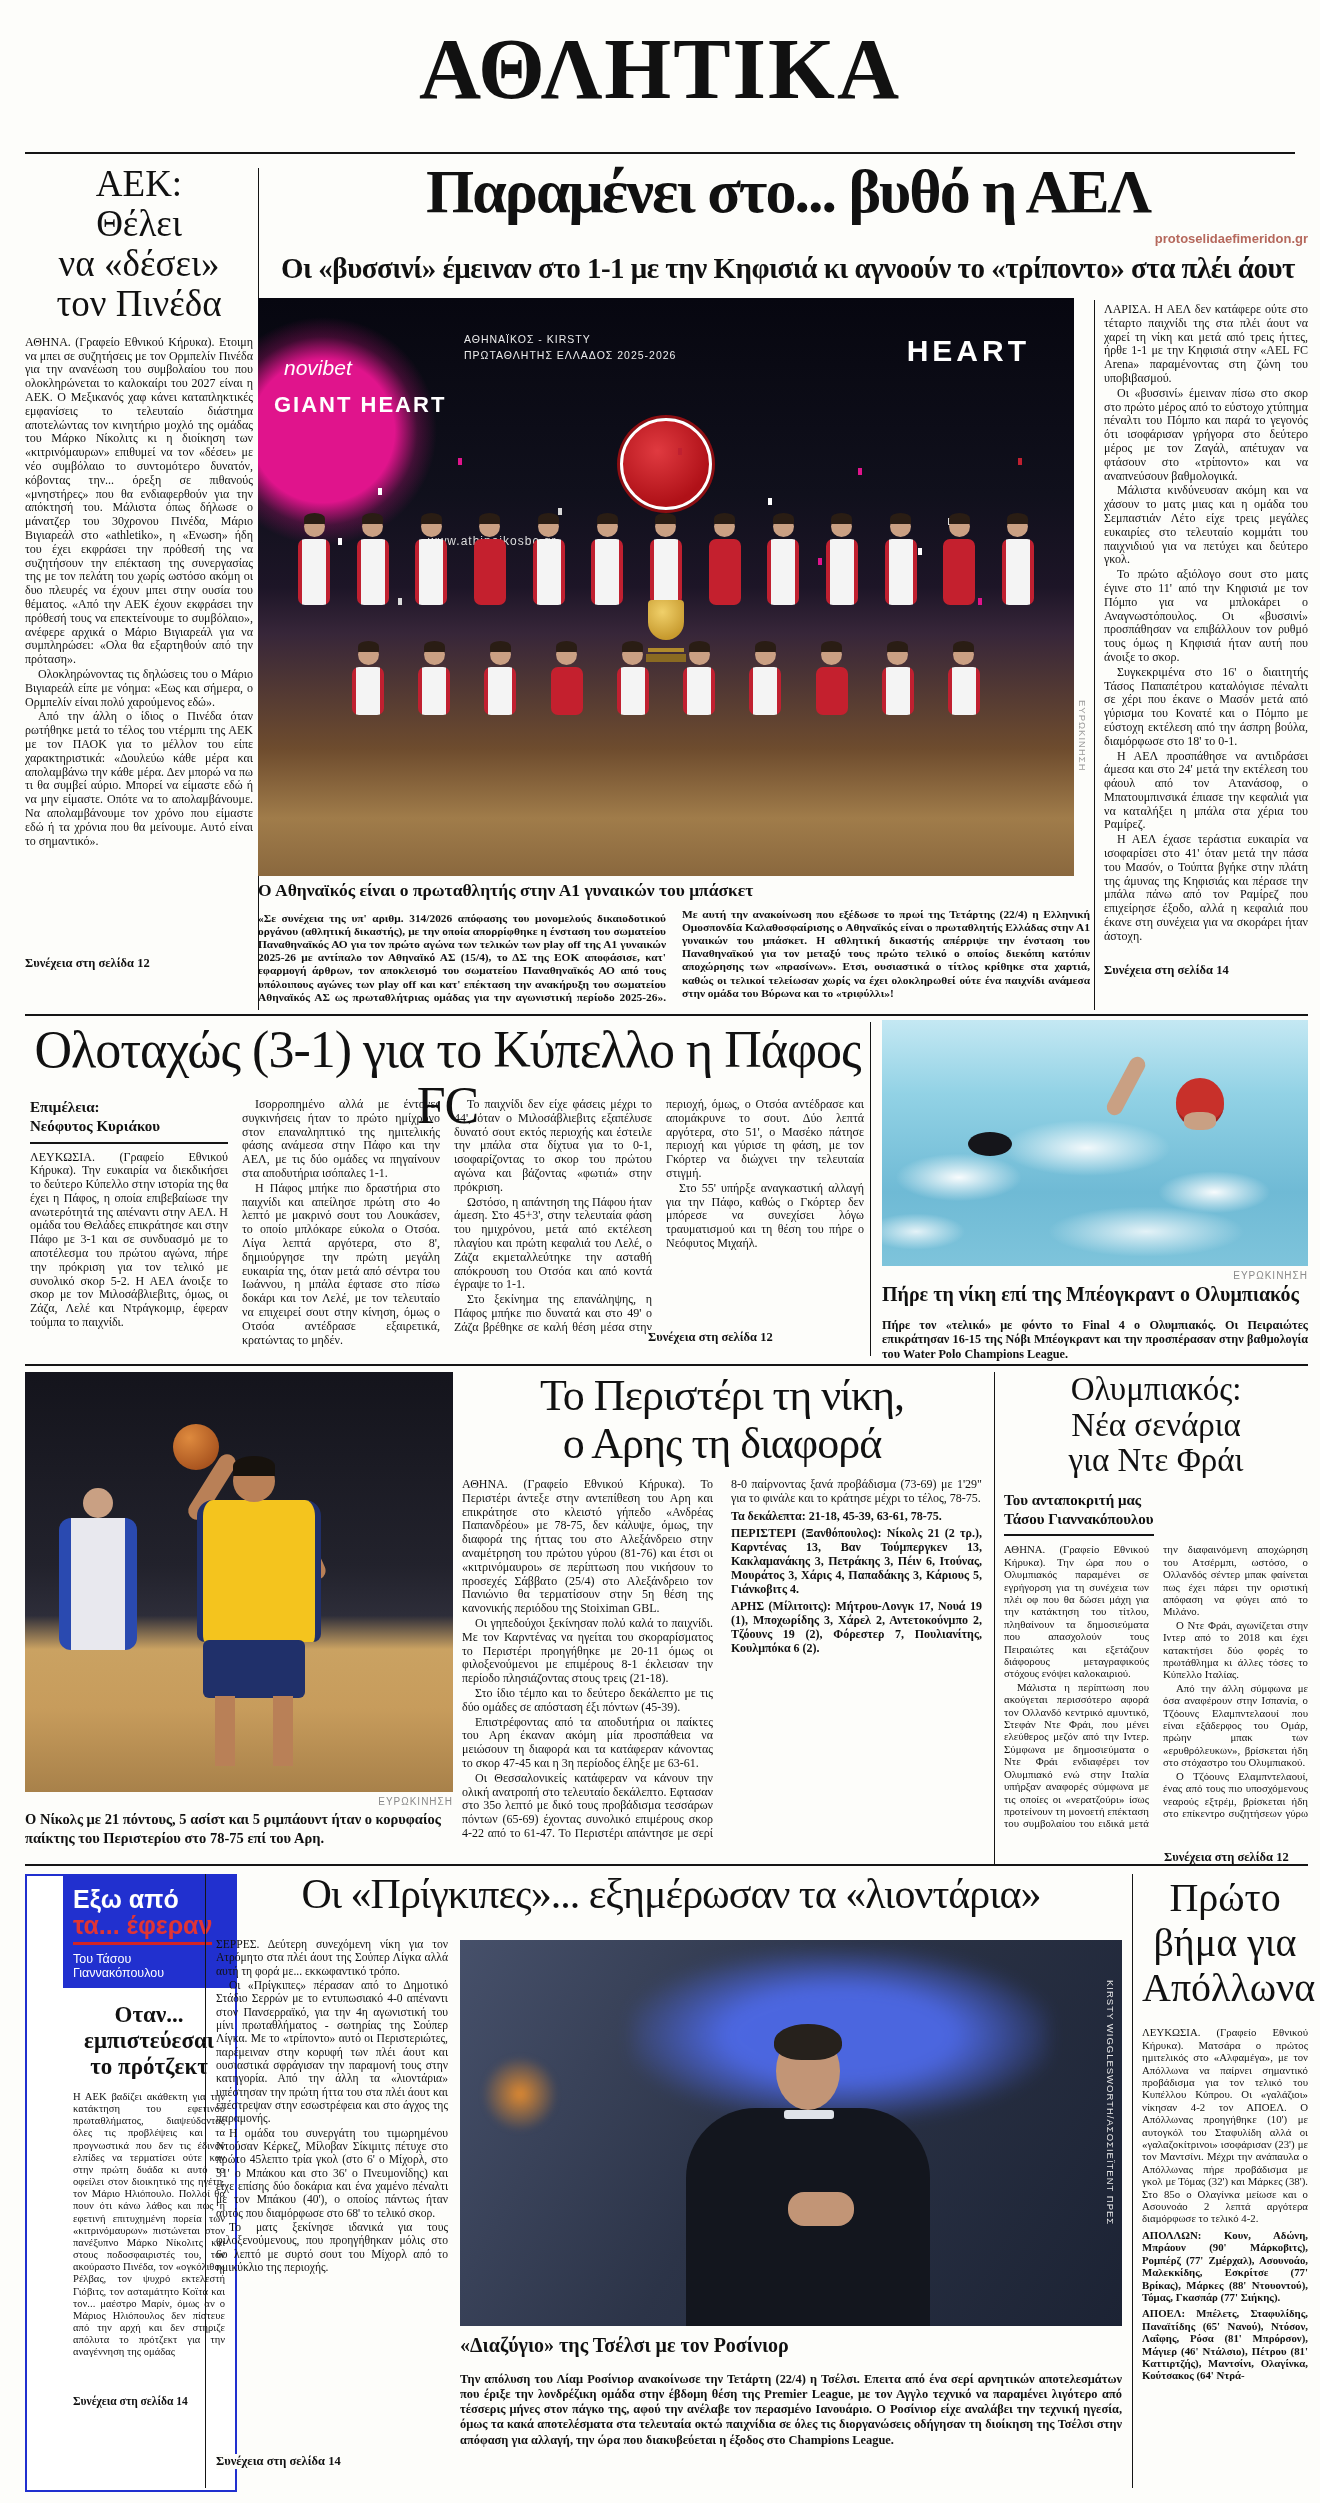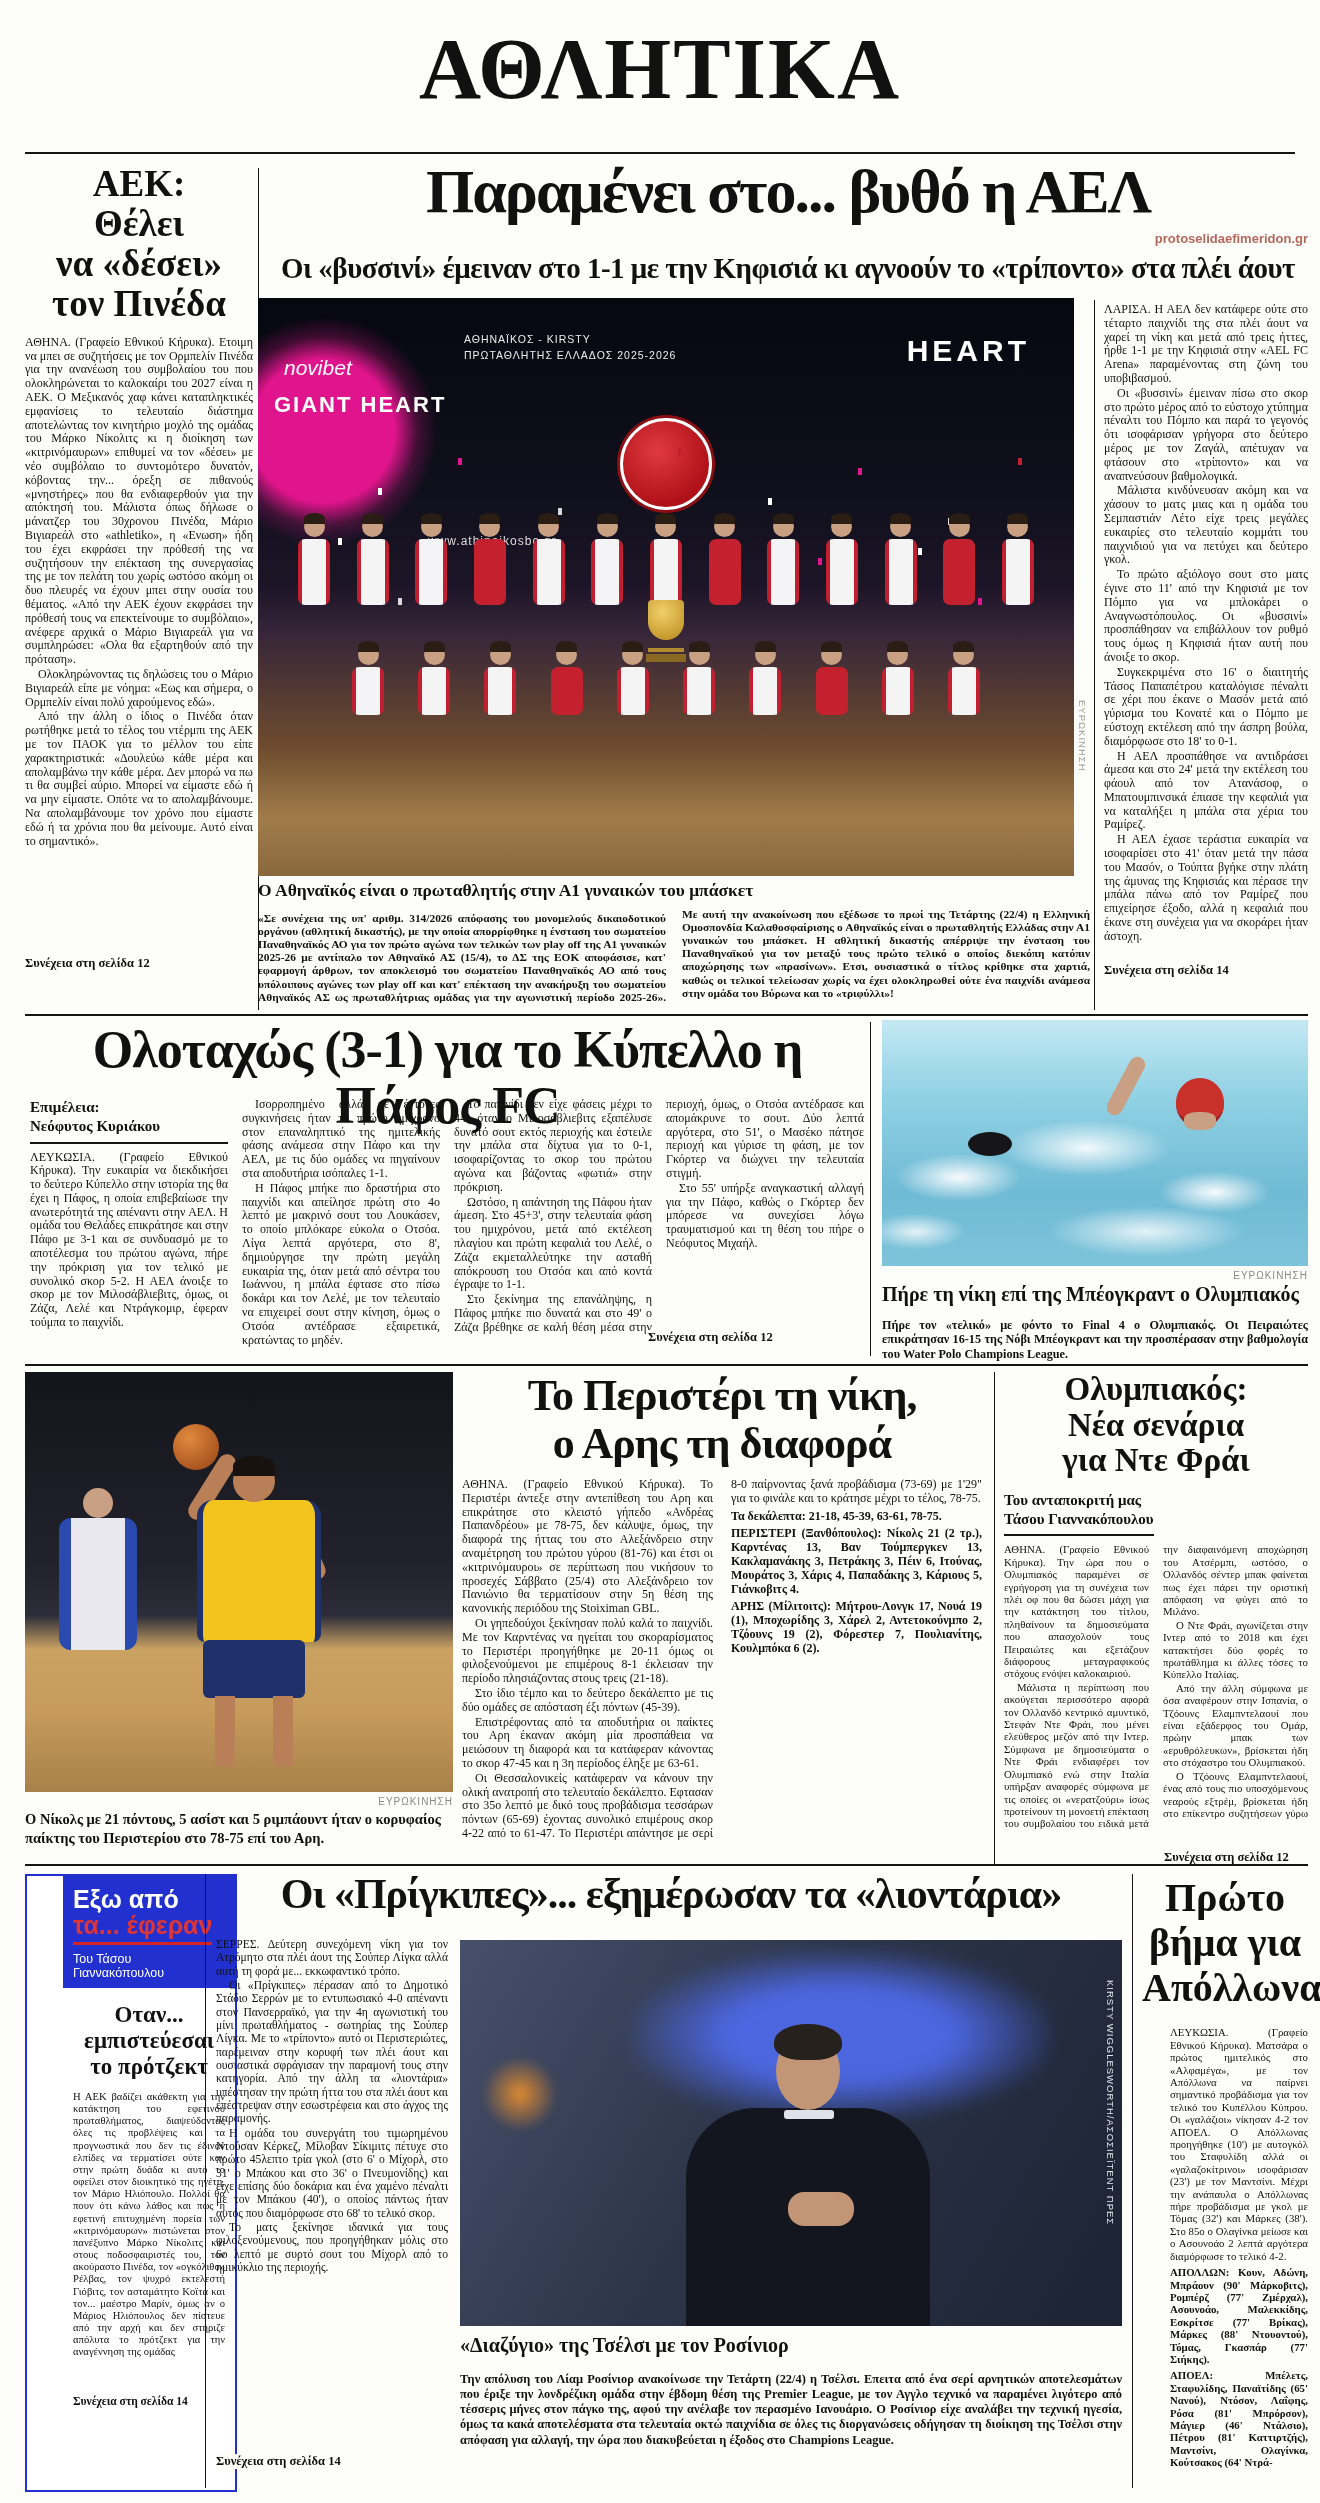--- a/index.html
+++ b/index.html
@@ -9,21 +9,21 @@
   .rule{position:absolute;background:#151515;height:2px;}
   .vrule{position:absolute;background:#151515;width:1px;}
   .ctr{text-align:center;}
   .jus{text-align:justify;}
   
   .masthead{left:0;width:100%;top:26px;font-size:86px;font-weight:700;letter-spacing:2px;line-height:1;}
   
   .h-lead{font-size:62px;font-weight:700;letter-spacing:-2px;line-height:1.02;}
   .h-sub{font-size:29px;font-weight:700;letter-spacing:-.5px;}
   .watermark{font-family:"Liberation Sans",sans-serif;font-weight:700;font-size:13px;color:#b5685c;text-align:right;}
-  .h-col{font-weight:700;line-height:1.08;text-align:center;}
+  .h-col{font-weight:400;line-height:1.08;text-align:center;}
   
   .bt{font-size:12px;line-height:1.15;}
   .bt p{margin:0 0 1px 0;text-indent:13px;}
   .bt p:first-child{text-indent:0;}
   .bt p.b{font-weight:bold;text-indent:0;margin-top:4px;}
   .more{font-weight:bold;font-size:12.5px;margin-top:8px;}
   .clip{overflow:hidden;}
   .cols2{columns:2;column-gap:16px;column-fill:auto;}
   .cols4{columns:4;column-gap:14px;column-fill:auto;}
   .caption{font-weight:bold;}
@@ -383,20 +383,20 @@
   <div class="abs jus rosbody clip" style="left:460px;top:2364px;width:662px;height:128px;font-size:12.4px;line-height:1.22;">Την απόλυση του Λίαμ Ροσίνιορ ανακοίνωσε την Τετάρτη (22/4) η Τσέλσι. Επειτα από ένα σερί αρνητικών αποτελεσμάτων που έριξε την λονδρέζικη ομάδα στην έβδομη θέση της Premier League, με τον Αγγλο τεχνικό να παραμένει λιγότερο από τέσσερις μήνες στον πάγκο της, αφού την ανέλαβε τον περασμένο Ιανουάριο. Ο Ροσίνιορ είχε αναλάβει την τεχνική ηγεσία, όμως τα κακά αποτελέσματα στα τελευταία οκτώ παιχνίδια σε όλες τις διοργανώσεις οδήγησαν τη διοίκηση της Τσέλσι στην απόφαση για αλλαγή, την ώρα που διακυβεύεται η έξοδος στο Champions League.</div>
 
   <div class="vrule" style="left:1132px;top:1874px;height:614px;"></div>
 
   <div class="abs" style="left:1142px;top:1876px;width:166px;">
     <div class="h-col ctr" style="font-size:40px;line-height:1.12;">
       <div>Πρώτο</div>
       <div>βήμα για</div>
       <div>Απόλλωνα</div>
     </div>
-    <div class="bt jus clip" style="margin-top:16px;height:450px;font-size:10.8px;margin-left:28px;">
+    <div class="bt jus clip" style="margin-top:16px;height:450px;font-size:10.8px;">
         <p>ΛΕΥΚΩΣΙΑ. (Γραφείο Εθνικού Κήρυκα). Ματσάρα ο πρώτος ημιτελικός στο «Αλφαμέγα», με τον Απόλλωνα να παίρνει σημαντικό προβάδισμα για τον τελικό του Κυπέλλου Κύπρου. Οι «γαλάζιοι» νίκησαν 4-2 τον ΑΠΟΕΛ. Ο Απόλλωνας προηγήθηκε (10') με αυτογκόλ του Σταφυλίδη αλλά οι «γαλαζοκίτρινοι» ισοφάρισαν (23') με τον Μαντσίνι. Μέχρι την ανάπαυλα ο Απόλλωνας πήρε προβάδισμα με γκολ με Τόμας (32') και Μάρκες (38'). Στο 85ο ο Ολαγίνκα μείωσε και ο Ασουνοάο 2 λεπτά αργότερα διαμόρφωσε το τελικό 4-2.</p>
         <p class="b">ΑΠΟΛΛΩΝ: Κουν, Αδώνη, Μπράουν (90' Μάρκοβιτς), Ρομπέρζ (77' Ζμέρχαλ), Ασουνοάο, Μαλεκκίδης, Εσκρίτσε (77' Βρίκας), Μάρκες (88' Ντουοντού), Τόμας, Γκασπάρ (77' Σιήκης).</p>
         <p class="b">ΑΠΟΕΛ: Μπέλετς, Σταφυλίδης, Παναϊτίδης (65' Νανού), Ντόσον, Λαΐφης, Ρόσα (81' Μπρόρσον), Μάγιερ (46' Ντάλσιο), Πέτρου (81' Καττιρτζής), Μαντσίνι, Ολαγίνκα, Κούτσακος (64' Ντρά-</p>
       </div>
   </div>
 
 </div>
 
 </body></html>

